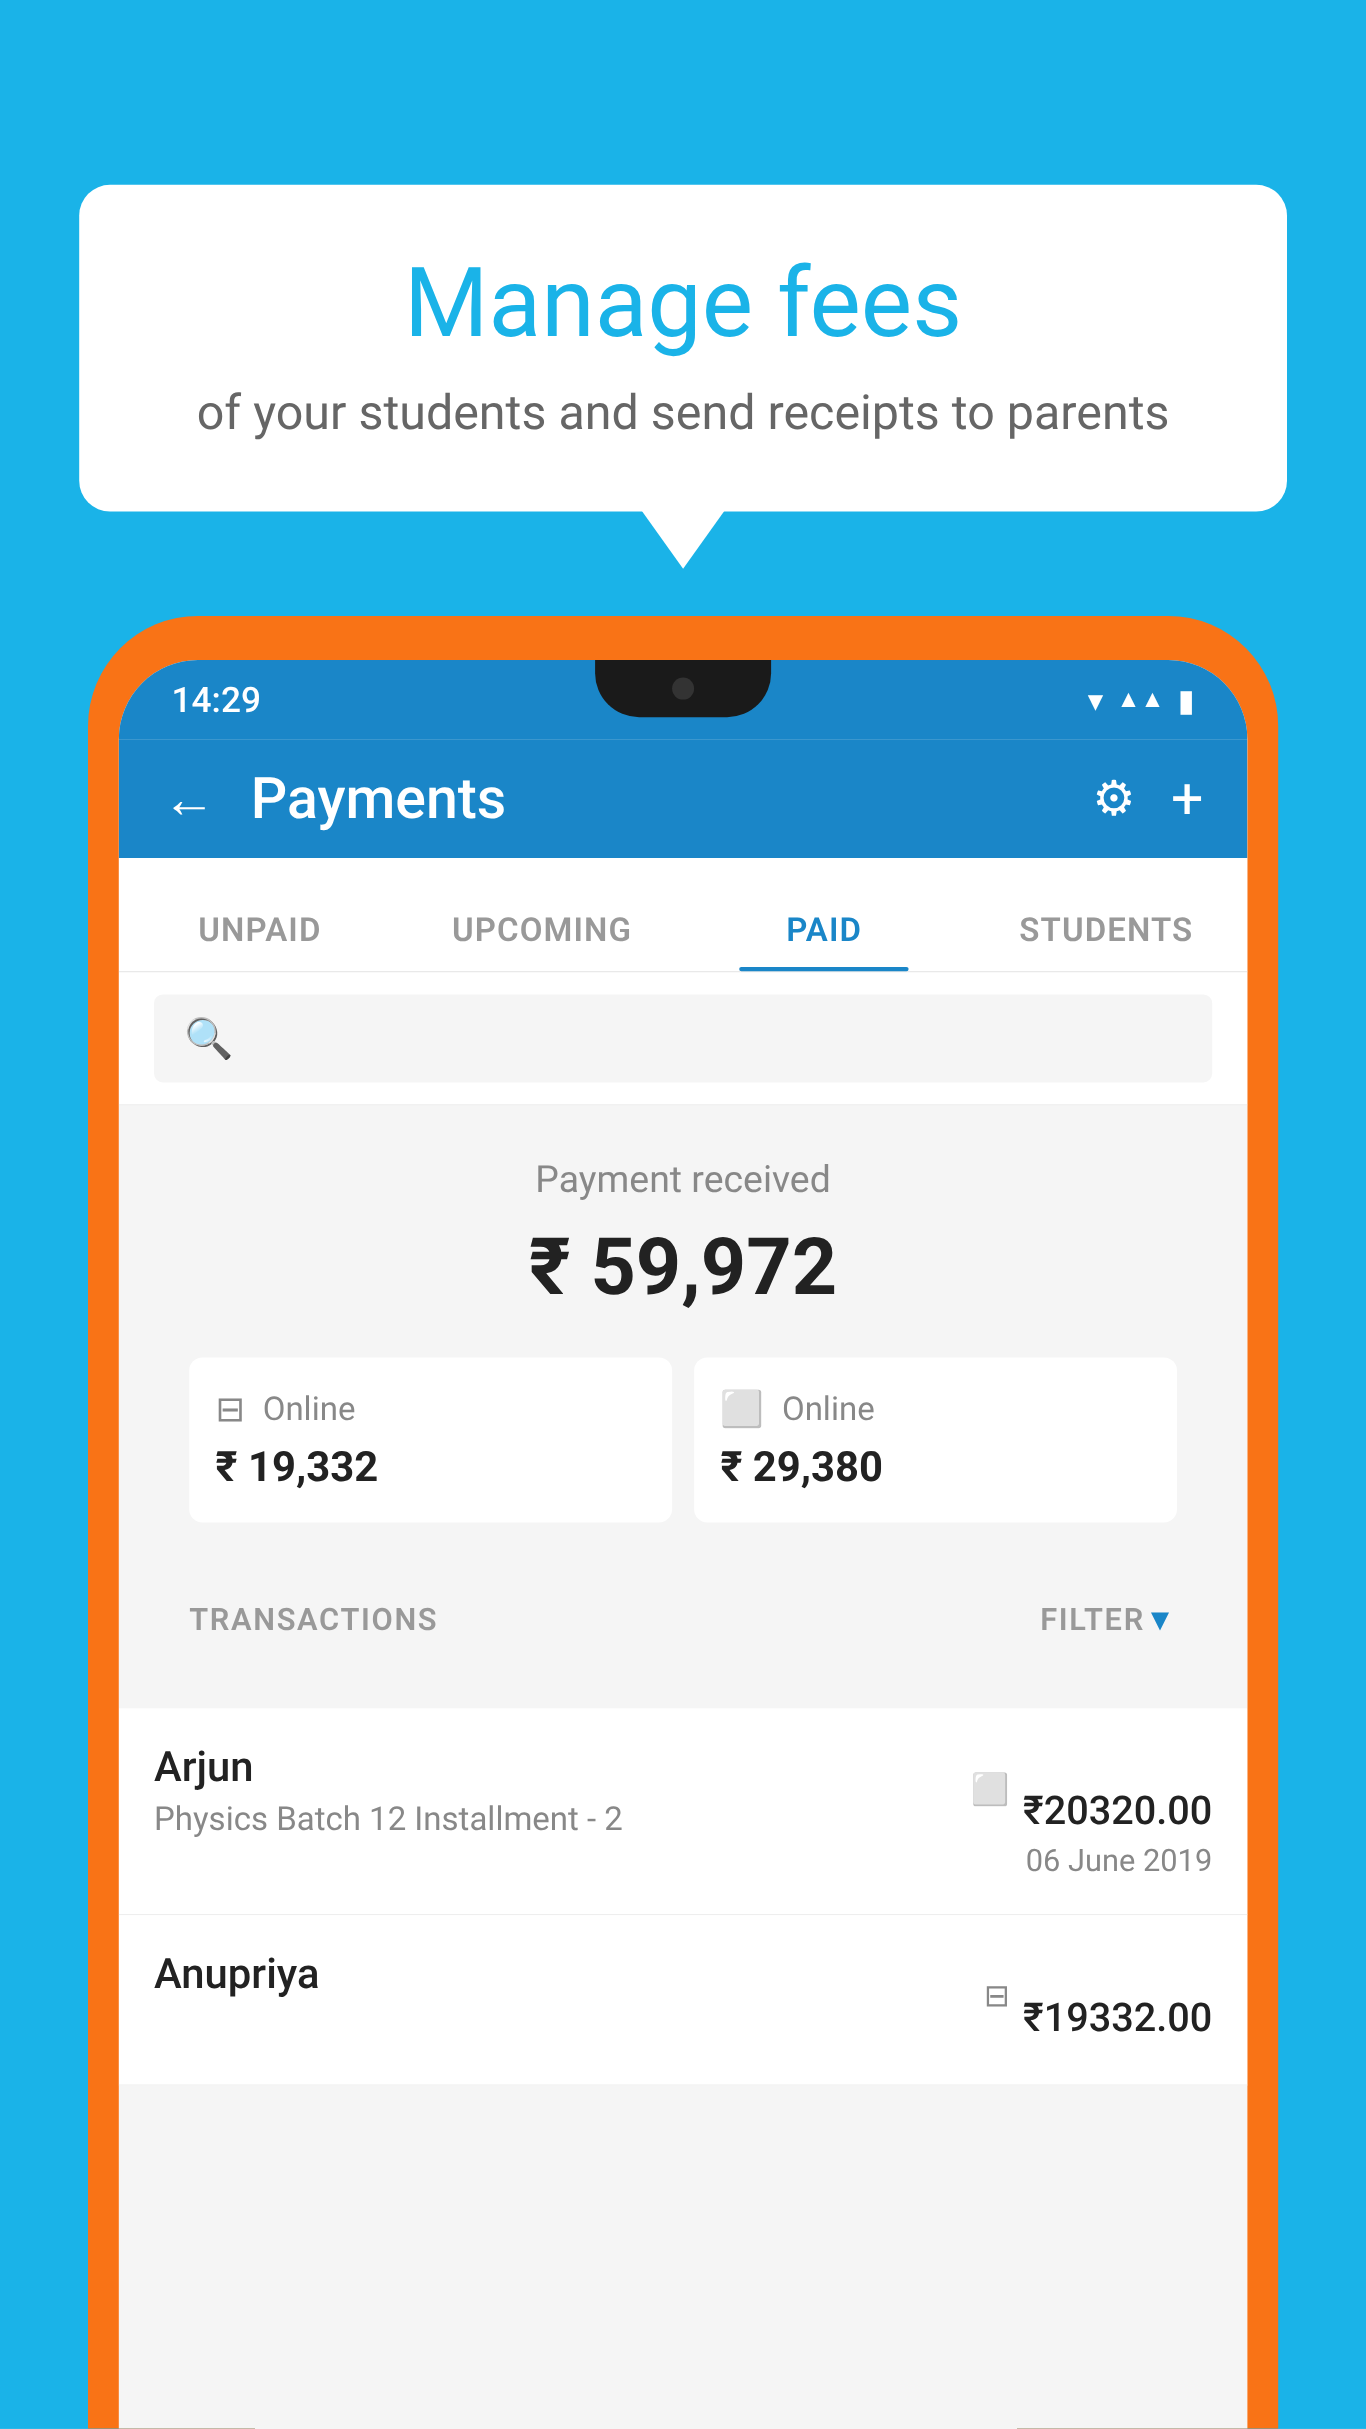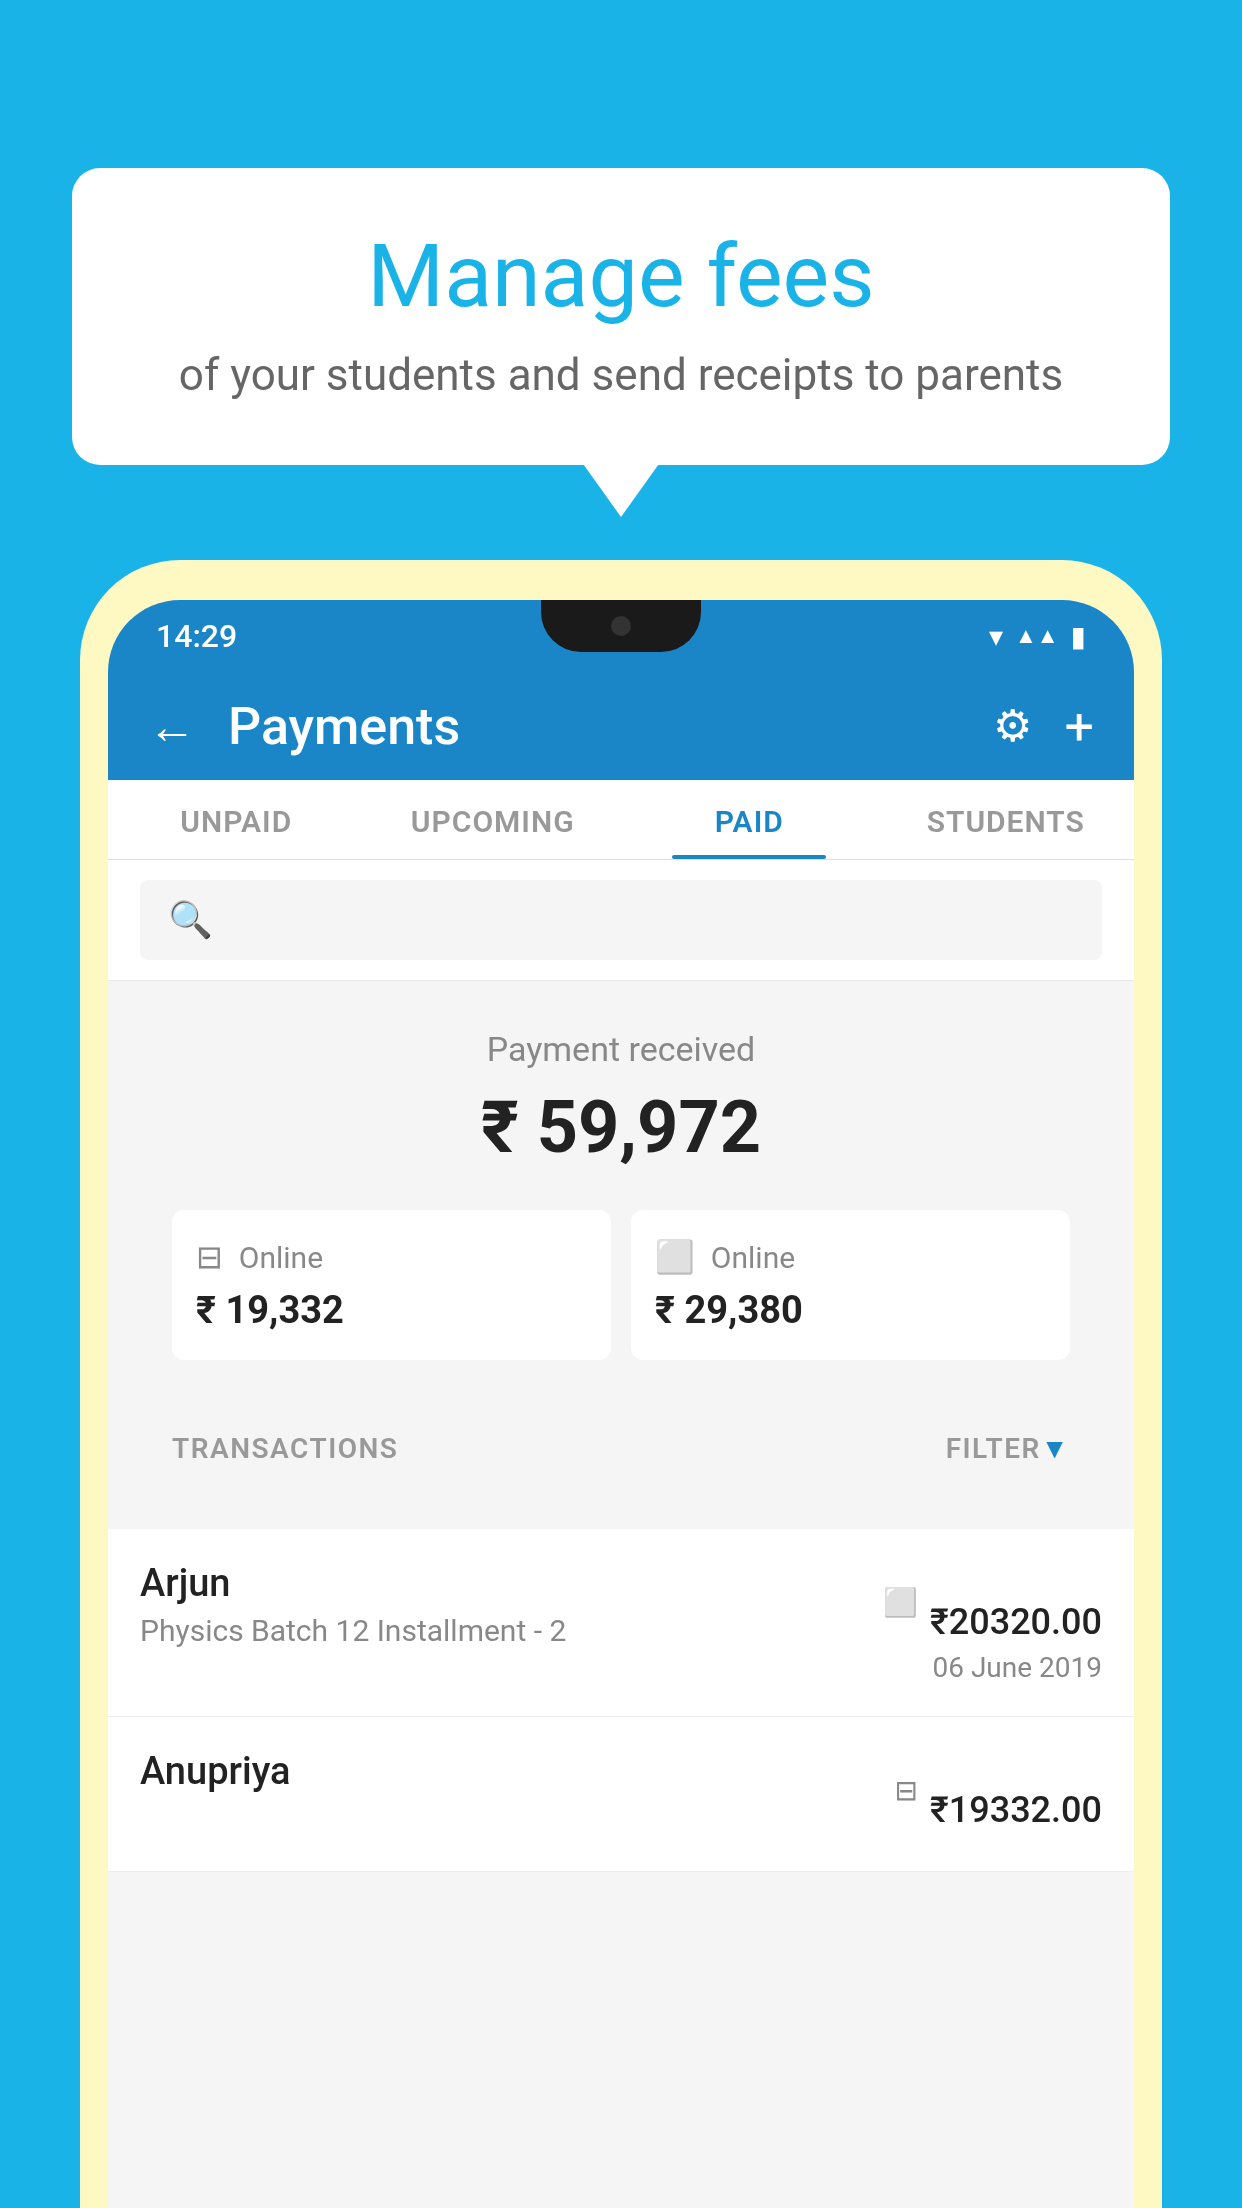--- a/index.html
+++ b/index.html
@@ -49,21 +49,21 @@
       font-weight: 400;
     }
 
     
     .phone-frame {
       position: absolute;
       top: 560px;
       left: 80px;
       right: 80px;
       bottom: 0;
-      background: #fef9c3;
+      background: #f97316;
       border-radius: 100px 100px 0 0;
       overflow: hidden;
     }
 
     
     .phone-screen {
       position: absolute;
       top: 40px;
       left: 28px;
       right: 28px;
@@ -146,21 +146,21 @@
     .app-bar-icon {
       color: white;
       font-size: 44px;
     }
 
     
     .tabs {
       background: white;
       display: flex;
       border-bottom: 1px solid #e0e0e0;
-      height: 80px;
+      height: 104px;
       align-items: flex-end;
     }
     .tab {
       flex: 1;
       text-align: center;
       padding-bottom: 20px;
       font-size: 30px;
       font-weight: 600;
       color: #999;
       letter-spacing: 1px;

